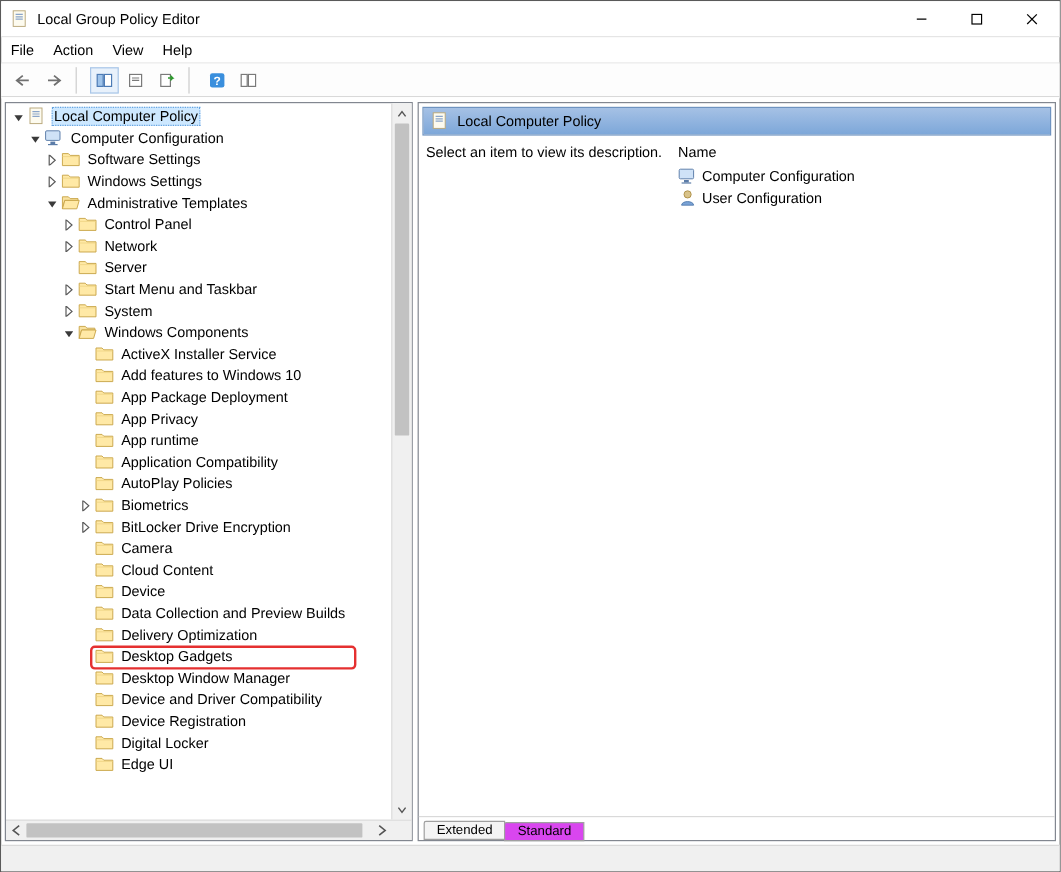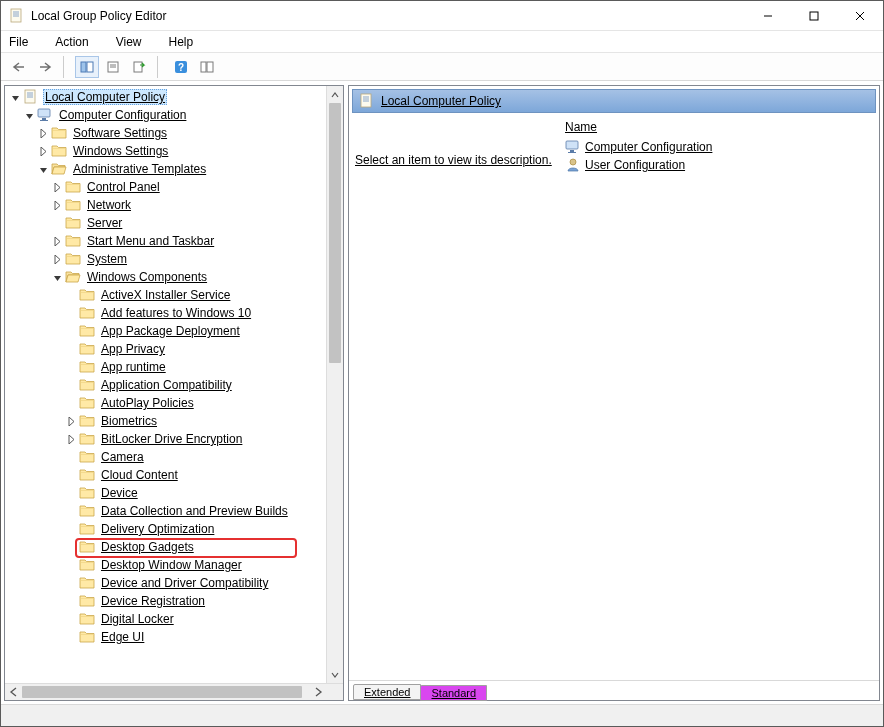--- a/index.html
+++ b/index.html
@@ -33,21 +33,21 @@
   }
   .titlebar .title { flex: 0 0 auto; font-size: 12px; }
   .titlebar .spacer { flex: 1; }
   .winbtn { width: 46px; height: 30px; display:flex; align-items:center; justify-content:center; }
   .winbtn svg { width: 10px; height: 10px; }
   .menubar {
     height: 22px;
     display: flex;
     align-items: center;
     padding-left: 8px;
-    gap: 27px;
+    gap: 16px;
     border-bottom: 1px solid #e5e5e5;
   }
   .menubar span { font-size: 12px; }
   .toolbar {
     height: 28px;
     display: flex;
     align-items: center;
     padding-left: 6px;
     gap: 2px;
     border-bottom: 1px solid #d9d9d9;
@@ -58,21 +58,20 @@
     display:flex; align-items:center; justify-content:center;
     border: 1px solid transparent;
   }
   .tbtn.active { border:1px solid #a9c6e8; background:#e8f1fb; }
   .tsep { width:6px; height:22px; border-left:1px solid #ccc; margin:0 4px;}
   .content {
     flex:1;
     display:flex;
     border-top:1px solid #fff;
     min-height:0;
-    text-decoration:underline;
   }
   .left-pane {
     width: 340px;
     border:1px solid #828790;
     margin:3px 2px 3px 3px;
     display:flex;
     flex-direction:column;
     min-height:0;
   }
   .tree-scroll-container {
@@ -141,21 +140,21 @@
     border:1px solid #6e93c0;
   }
   .right-header .hdr-icon { width:16px;height:16px;margin-right:6px;}
   .right-header .hdr-text { font-size:12px; color:#000;}
   .right-body {
     flex:1;
     display:flex;
     padding:2px 6px;
     min-height:0;
   }
-  .desc-col { width:210px; font-size:12px; padding-top:2px;margin-top:33px;}
+  .desc-col { width:210px; font-size:12px; padding-top:2px;}
   .list-col { flex:1; }
   .col-header { font-size:12px; padding:2px 0 4px 0;}
   .list-item { height:18px; display:flex; align-items:center;}
   .list-item .li-icon{width:16px;height:16px;margin-right:4px;display:inline-flex;align-items:center;justify-content:center;}
   .tabs {
     height:20px;
     display:flex;
     align-items:flex-end;
     padding-left:4px;
     border-top:1px solid #d9d9d9;

